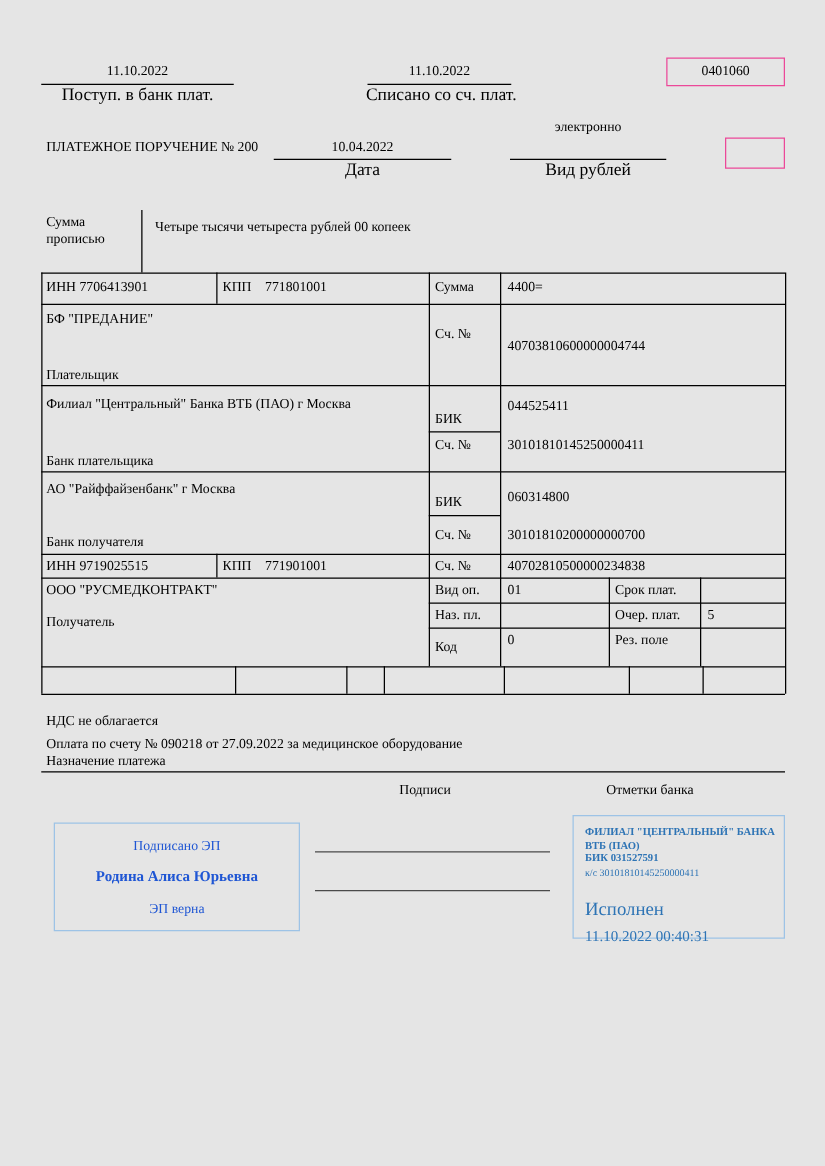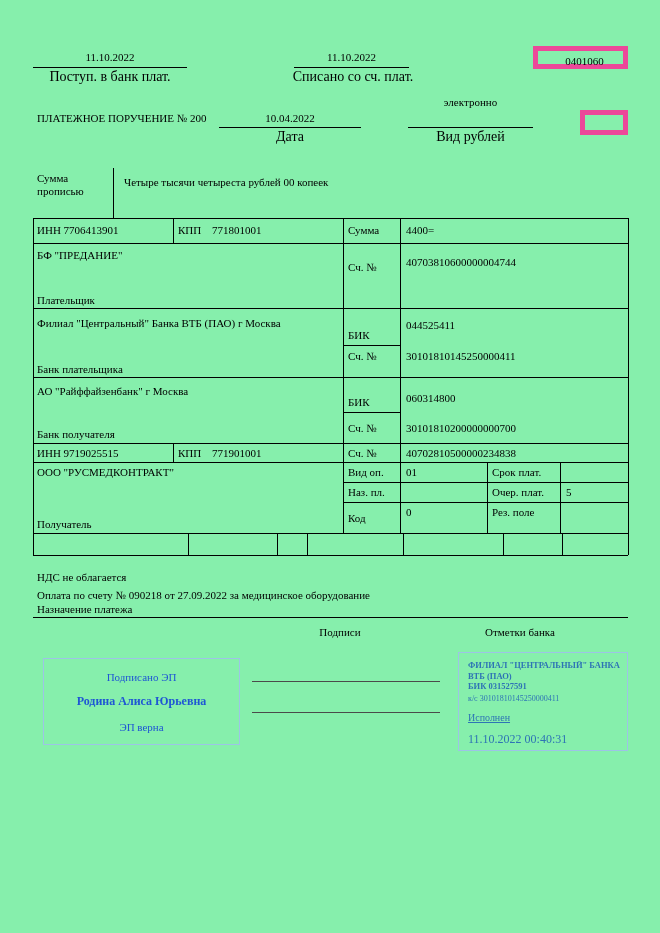--- a/index.html
+++ b/index.html
@@ -1,43 +1,43 @@
 <!DOCTYPE html>
 <html><head>
 <meta charset="utf-8">
 <style>
   html,body{margin:0;padding:0;background:#ffffff;}
   #sheet{
-    position:relative;width:660px;height:933px;background:#86efac;
+    position:relative;width:660px;height:933px;background:#e5e5e5;
     font-family:"Liberation Serif","DejaVu Serif",serif;
     font-size:11px;color:#000;overflow:hidden;
   }
   .t{position:absolute;white-space:nowrap;line-height:13px;}
   .tc{position:absolute;text-align:center;line-height:13px;}
   .wrap{white-space:normal;}
   .hl{position:absolute;height:0;border-top:1px solid #000;}
   .vl{position:absolute;width:0;border-left:1px solid #000;}
   .sigline{position:absolute;height:0;border-top:1px solid #4a4a4a;}
-  .box{position:absolute;border:5px solid #ec4899;box-sizing:border-box;}
+  .box{position:absolute;border:1px solid #ec4899;box-sizing:border-box;}
   .small{font-size:14px;}
   .ep-box{
     position:absolute;left:43px;top:658px;width:197px;height:87px;
     border:1px solid #9dc3e6;box-sizing:border-box;
     display:flex;flex-direction:column;align-items:center;justify-content:space-evenly;
     color:#1f56d4;text-align:center;
   }
   .ep-name{font-weight:bold;font-size:12px;}
   .stamp-box{
     position:absolute;left:458px;top:652px;width:170px;height:99px;
     border:1px solid #9dc3e6;box-sizing:border-box;
     color:#2e74b5;padding:7px 0 0 9px;
   }
   .stamp-box .s1{font-size:8.5px;font-weight:bold;line-height:10.5px;}
   .stamp-box .s2{font-size:8px;line-height:10px;margin-top:2px;}
-  .stamp-box .s3{font-size:10px;margin-top:7px;line-height:14px;text-decoration:underline;}
+  .stamp-box .s3{font-size:15px;margin-top:17px;line-height:14px;}
   .stamp-box .s4{font-size:12px;margin-top:8px;line-height:13px;}
 </style>
 </head>
 <body>
 
 <div id="sheet">
 
   <div class="tc" style="left:33px;top:51px;width:154px">11.10.2022</div>
   <div class="hl" style="left:33px;top:67px;width:154px"></div>
   <div class="tc small" style="left:33px;top:70px;width:154px">Поступ. в банк плат.</div>
@@ -97,21 +97,21 @@
   <div class="vl" style="left:562px;top:533px;height:22px"></div>
 
   <div class="t" style="left:37px;top:224px">ИНН 7706413901</div>
   <div class="t" style="left:178px;top:224px">КПП</div>
   <div class="t" style="left:212px;top:224px">771801001</div>
   <div class="t" style="left:348px;top:224px">Сумма</div>
   <div class="t" style="left:406px;top:224px">4400=</div>
 
   <div class="t" style="left:37px;top:249px">БФ "ПРЕДАНИЕ"</div>
   <div class="t" style="left:348px;top:261px">Сч. №</div>
-  <div class="t" style="left:406px;top:256px">40703810600000004744</div>
+  <div class="t" style="left:406px;top:271px">40703810600000004744</div>
   <div class="t" style="left:37px;top:294px">Плательщик</div>
 
   <div class="t" style="left:37px;top:317px">Филиал "Центральный" Банка ВТБ (ПАО) г Москва</div>
   <div class="t" style="left:348px;top:329px">БИК</div>
   <div class="t" style="left:406px;top:319px">044525411</div>
   <div class="t" style="left:348px;top:350px">Сч. №</div>
   <div class="t" style="left:406px;top:350px">30101810145250000411</div>
   <div class="t" style="left:37px;top:363px">Банк плательщика</div>
 
   <div class="t" style="left:37px;top:385px">АО "Райффайзенбанк" г Москва</div>
@@ -121,21 +121,21 @@
   <div class="t" style="left:406px;top:422px">30101810200000000700</div>
   <div class="t" style="left:37px;top:428px">Банк получателя</div>
 
   <div class="t" style="left:37px;top:447px">ИНН 9719025515</div>
   <div class="t" style="left:178px;top:447px">КПП</div>
   <div class="t" style="left:212px;top:447px">771901001</div>
   <div class="t" style="left:348px;top:447px">Сч. №</div>
   <div class="t" style="left:406px;top:447px">40702810500000234838</div>
 
   <div class="t" style="left:37px;top:466px">ООО "РУСМЕДКОНТРАКТ"</div>
-  <div class="t" style="left:37px;top:518px">Получатель</div>
+  <div class="t" style="left:37px;top:492px">Получатель</div>
 
   <div class="t" style="left:348px;top:466px">Вид оп.</div>
   <div class="t" style="left:406px;top:466px">01</div>
   <div class="t" style="left:492px;top:466px">Срок плат.</div>
 
   <div class="t" style="left:348px;top:486px">Наз. пл.</div>
   <div class="t" style="left:492px;top:486px">Очер. плат.</div>
   <div class="t" style="left:566px;top:486px">5</div>
 
   <div class="t" style="left:348px;top:512px">Код</div>

